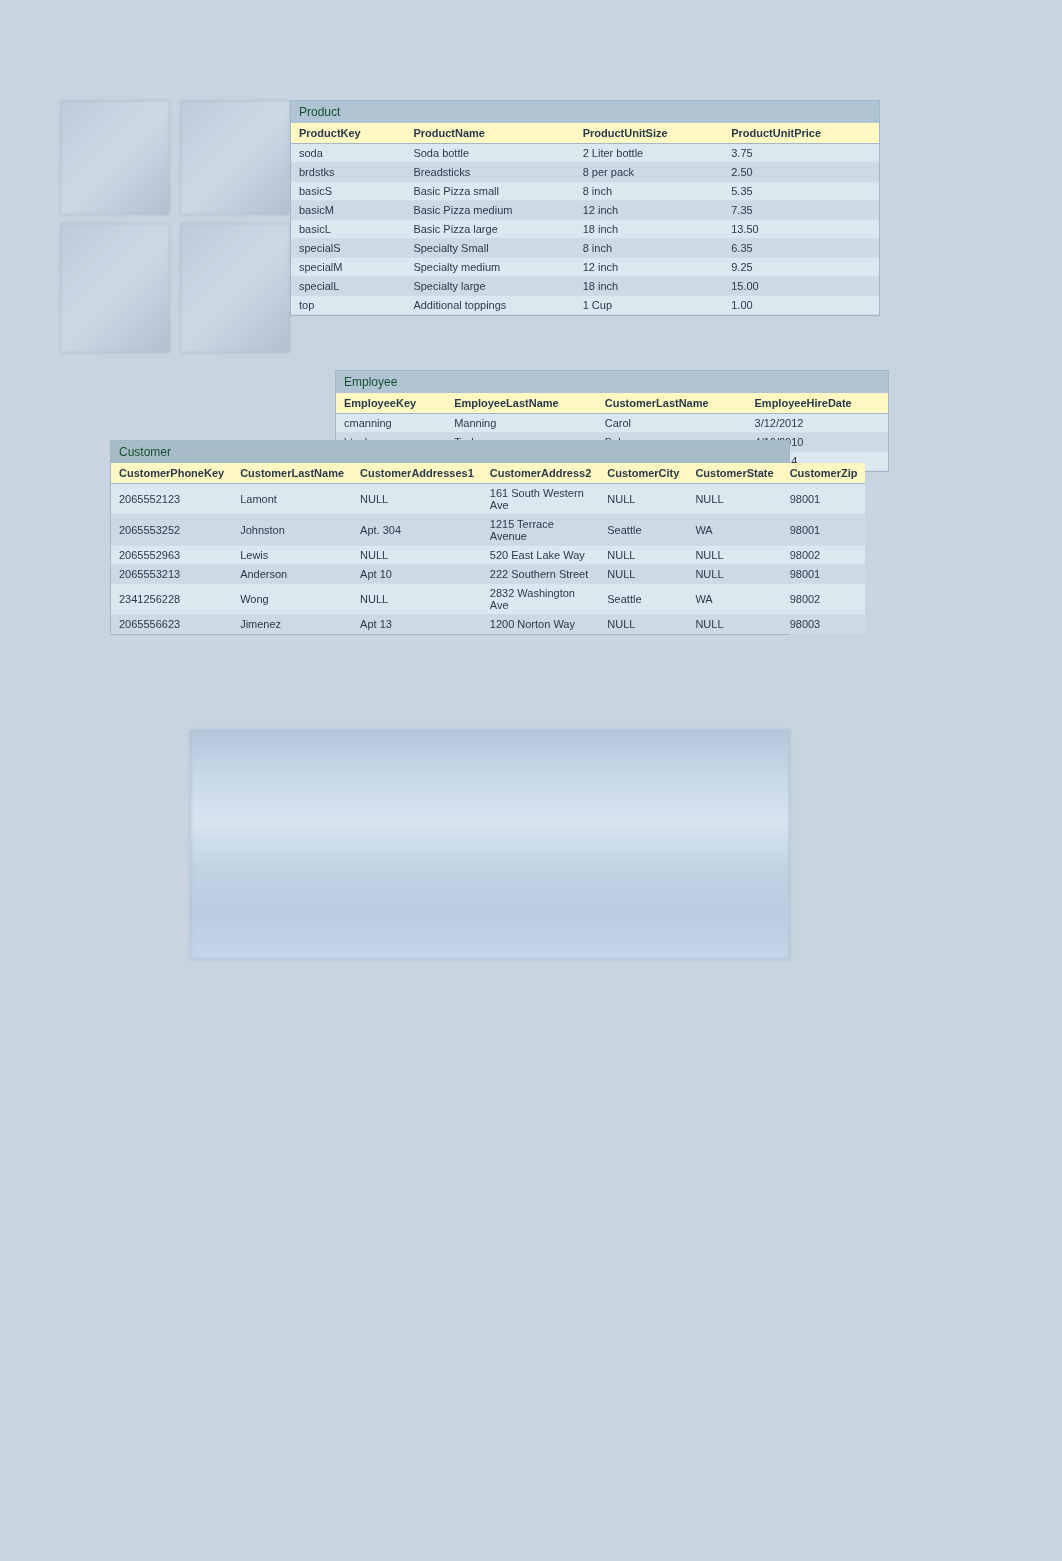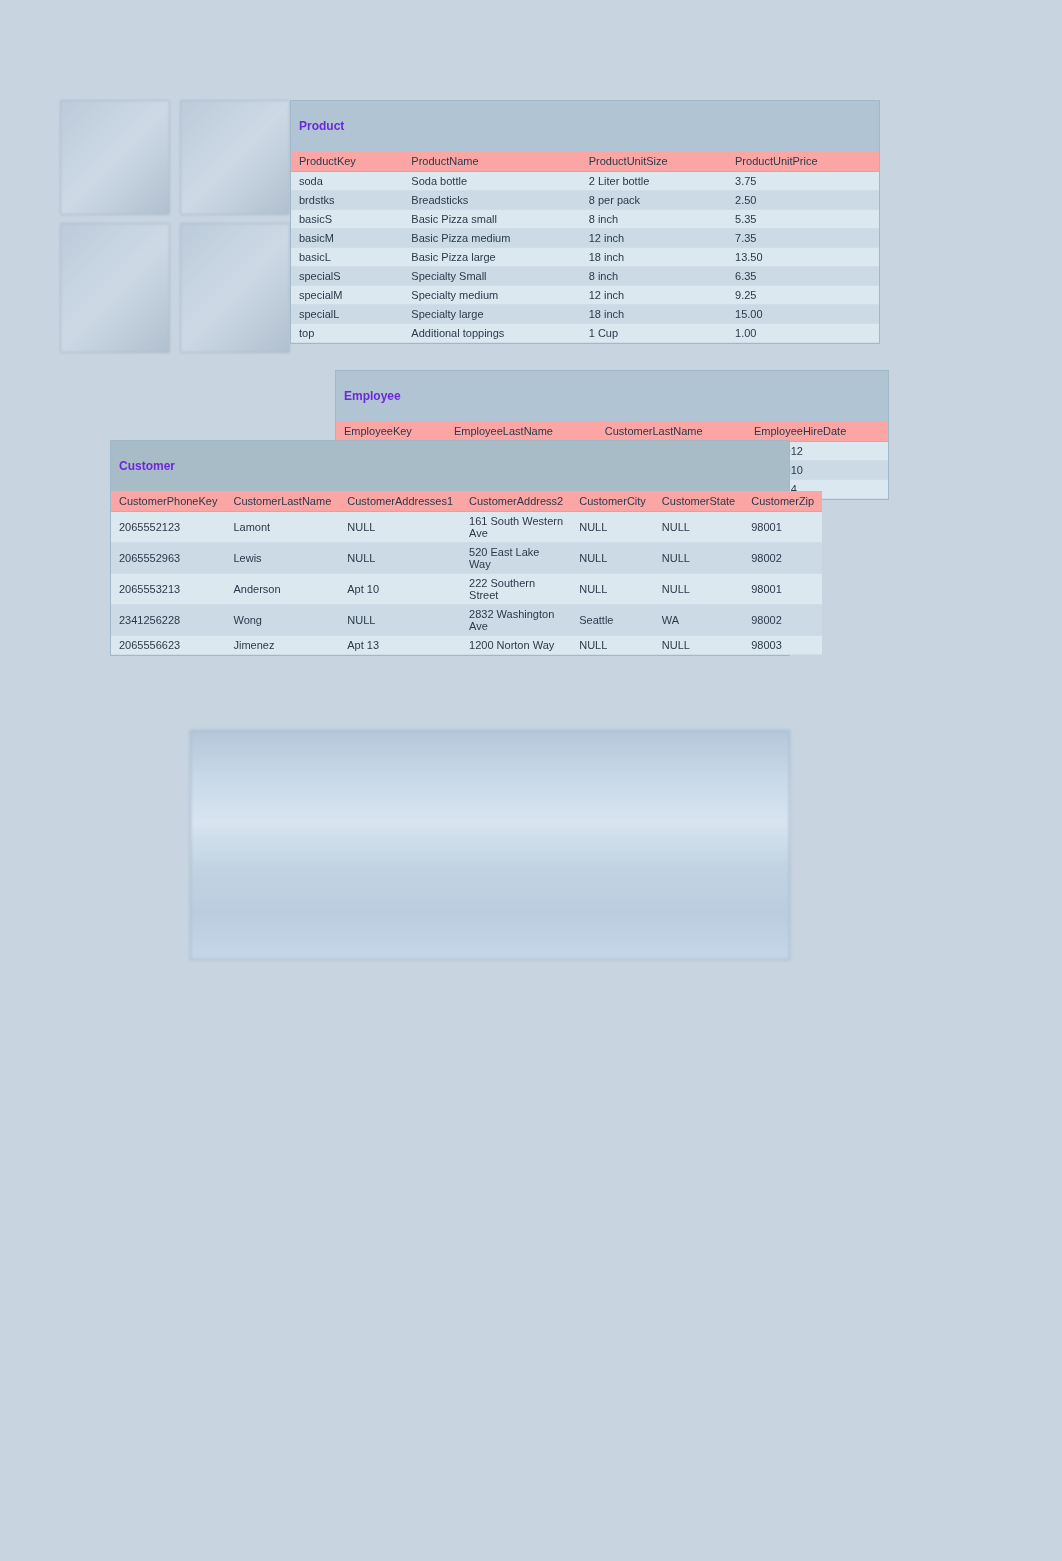--- a/index.html
+++ b/index.html
@@ -57,37 +57,37 @@
       width: 590px;
     }
 
     .table-wrapper {
       background: #dce8f0;
       border: 1px solid #a0b8c8;
     }
 
     .table-header-row {
       background: #b0c4d4;
-      padding: 18px 8px;
-      font-weight: bold;
+      padding: 4px 8px;
+      font-weight: normal;
       font-size: 12px;
-      color: #6d28d9;
+      color: #14532d;
     }
 
     .data-table {
       width: 100%;
       border-collapse: collapse;
     }
 
     .data-table th {
-      background: #fca5a5;
+      background: #fef9c3;
       padding: 4px 8px;
       text-align: left;
       font-size: 11px;
-      font-weight: normal;
+      font-weight: bold;
       color: #2a3a4a;
       border-bottom: 1px solid #a0b8c8;
     }
 
     .data-table td {
       padding: 3px 8px;
       font-size: 11px;
       color: #2a3a4a;
       border-bottom: 1px solid #d0dce8;
     }
@@ -281,20 +281,29 @@
         <tr>
               <td>2065552123</td>
               <td>Lamont</td>
               <td>NULL</td>
               <td>161 South Western Ave</td>
               <td>NULL</td>
               <td>NULL</td>
               <td>98001</td>
             </tr>
             <tr>
+              <td>2065553252</td>
+              <td>Johnston</td>
+              <td>Apt. 304</td>
+              <td>1215 Terrace Avenue</td>
+              <td>Seattle</td>
+              <td>WA</td>
+              <td>98001</td>
+            </tr>
+            <tr>
               <td>2065552963</td>
               <td>Lewis</td>
               <td>NULL</td>
               <td>520 East Lake Way</td>
               <td>NULL</td>
               <td>NULL</td>
               <td>98002</td>
             </tr>
             <tr>
               <td>2065553213</td>

